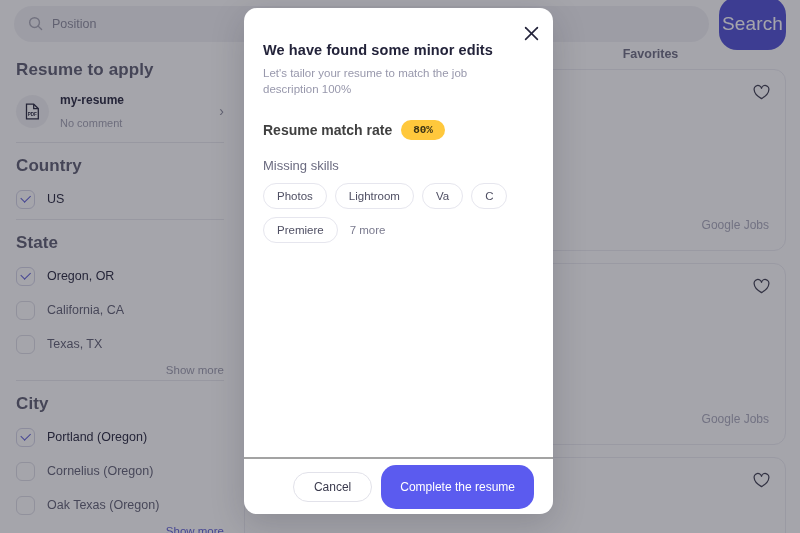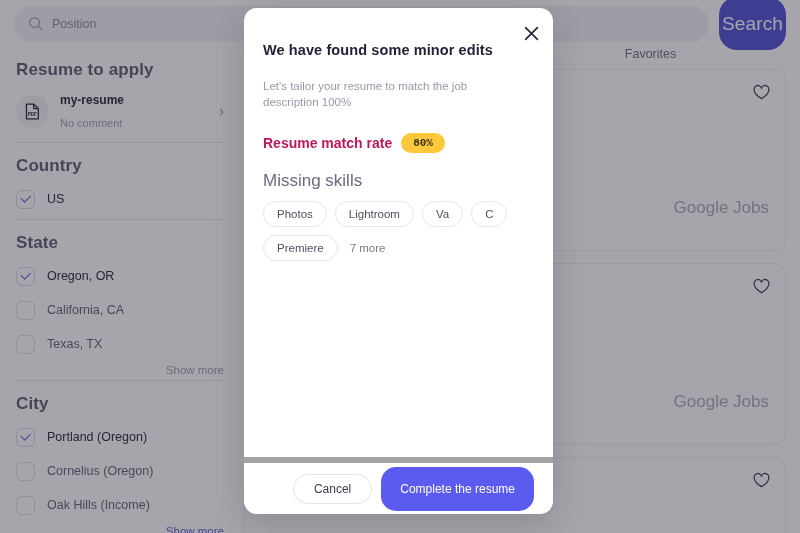--- a/index.html
+++ b/index.html
@@ -59,54 +59,54 @@
     border-bottom: 1.8px solid #5b5bd6; transform: rotate(-45deg) translate(1px,-1px);
   }
   .opt-label { font-size: 12.5px; color: #5e5e72; }
   .opt.on .opt-label { color: #23233a; }
   .showmore { text-align: right; font-size: 11.5px; color: #5b5bd6; margin: 2px 0 4px; cursor: pointer; }
   .showmore.dim { color: #9a9aac; }
 
   
   .main { flex: 1; min-width: 0; padding: 0 14px 0 4px; display: flex; flex-direction: column; }
   .tabs { display: flex; height: 38px; align-items: stretch; gap: 0; }
-  .tab { flex: 1; display: flex; align-items: center; justify-content: center; font-size: 12.5px; color: #6b6b80; position: relative; cursor: pointer; }
+  .tab { flex: 1; display: flex; align-items: center; justify-content: center; font-size: 12.5px; color: #6b6b80; position: relative; cursor: pointer; font-weight: bold; }
   .tab.active { color: #23233a; }
   .tab.active::after { content: ""; position: absolute; left: 22%; right: 22%; bottom: 0; height: 2.5px; background: #4d4dd4; border-radius: 2px; }
 
   .cards { flex: 1; padding-top: 8px; display: flex; flex-direction: column; gap: 12px; }
   .card { border: 1px solid #ececf2; border-radius: 12px; padding: 13px 16px; position: relative; height: 182px; flex: 0 0 182px; }
   .card-title { font-size: 13px; color: #4d4dd4; font-weight: 600; }
   .card-meta { font-size: 11.5px; color: #5e5e72; position: absolute; left: 16px; bottom: 66px; }
-  .card-src { font-size: 17px; color: #a8a8ba; position: absolute; right: 16px; bottom: 32px; }
+  .card-src { font-size: 12px; color: #a8a8ba; position: absolute; right: 16px; bottom: 18px; }
   .heart { position: absolute; right: 15px; top: 14px; width: 17px; height: 17px; cursor: pointer; }
 
   
   .overlay { position: absolute; inset: 0; background: rgba(40,40,55,.42); }
 
   .modal {
     position: absolute; left: 244px; top: 8px; width: 309px; height: 506px;
     background: #fff; border-radius: 13px; display: flex; flex-direction: column;
     box-shadow: 0 10px 34px rgba(20,20,40,.18);
   }
   .modal-body { flex: 1; padding: 34px 19px 0; overflow: hidden; }
   .modal-title { font-size: 14.5px; font-weight: 700; color: #23233a; padding-right: 26px; letter-spacing: .1px; }
   .modal-close { position: absolute; right: 14px; top: 18px; width: 15px; height: 15px; cursor: pointer; }
-  .modal-sub { font-size: 11.5px; color: #9898ac; line-height: 1.42; margin-top: 20px; max-width: 205px; }
+  .modal-sub { font-size: 11.5px; color: #9898ac; line-height: 1.42; margin-top: 7px; max-width: 205px; }
   .match-row { display: flex; align-items: center; gap: 9px; margin-top: 22px; }
-  .match-label { font-size: 14px; font-weight: 700; color: #be185d; }
+  .match-label { font-size: 14px; font-weight: 700; color: #404040; }
   .match-badge { background: #ffc83c; color: #3a3214; font-size: 11px; font-weight: 700; border-radius: 11px; padding: 4px 12px; font-family: Liberation Mono, monospace; }
-  .skills-label { font-size: 17px; color: #6b6b80; margin-top: 18px; }
+  .skills-label { font-size: 13px; color: #6b6b80; margin-top: 18px; }
   .chips { display: flex; flex-wrap: wrap; gap: 8px; margin-top: 10px; align-items: center; }
   .chip { border: 1px solid #e6e6ee; border-radius: 14px; padding: 6px 13px; font-size: 11.5px; color: #4f4f63; cursor: pointer; }
   .chip-more { font-size: 11.5px; color: #7a7a8e; padding: 6px 4px; cursor: pointer; }
 
   .modal-footer {
     flex: 0 0 57px; display: flex; align-items: center; justify-content: flex-end;
-    gap: 9px; padding: 0 19px; border-top: 6px solid #a3a3a3;
+    gap: 9px; padding: 0 19px; border-top: 2px solid #a3a3a3;
   }
   .btn-cancel {
     height: 30px; padding: 0 20px; border-radius: 15px; background: #fff;
     border: 1px solid #e2e2ea; color: #3a3a4d; font-size: 12px;
     font-family: "Liberation Sans", sans-serif; cursor: pointer;
   }
   .btn-primary {
     height: 44px; padding: 0 19px; border-radius: 15px; background: #5b5bef;
     border: none; color: #fff; font-size: 12px;
     font-family: "Liberation Sans", sans-serif; cursor: pointer;
@@ -179,21 +179,21 @@
         <div class="opt on">
           <div class="box checked"></div>
           <div class="opt-label">Portland (Oregon)</div>
         </div>
         <div class="opt">
           <div class="box"></div>
           <div class="opt-label">Cornelius (Oregon)</div>
         </div>
         <div class="opt">
           <div class="box"></div>
-          <div class="opt-label">Oak Hills (Income)</div>
+          <div class="opt-label">Oak Texas (Oregon)</div>
         </div>
         <div class="showmore">Show more</div>
         <div class="divider"></div>
 
         <div class="section-label">Income</div>
 
       </div>
 
       <div class="main">
         <div class="tabs">

